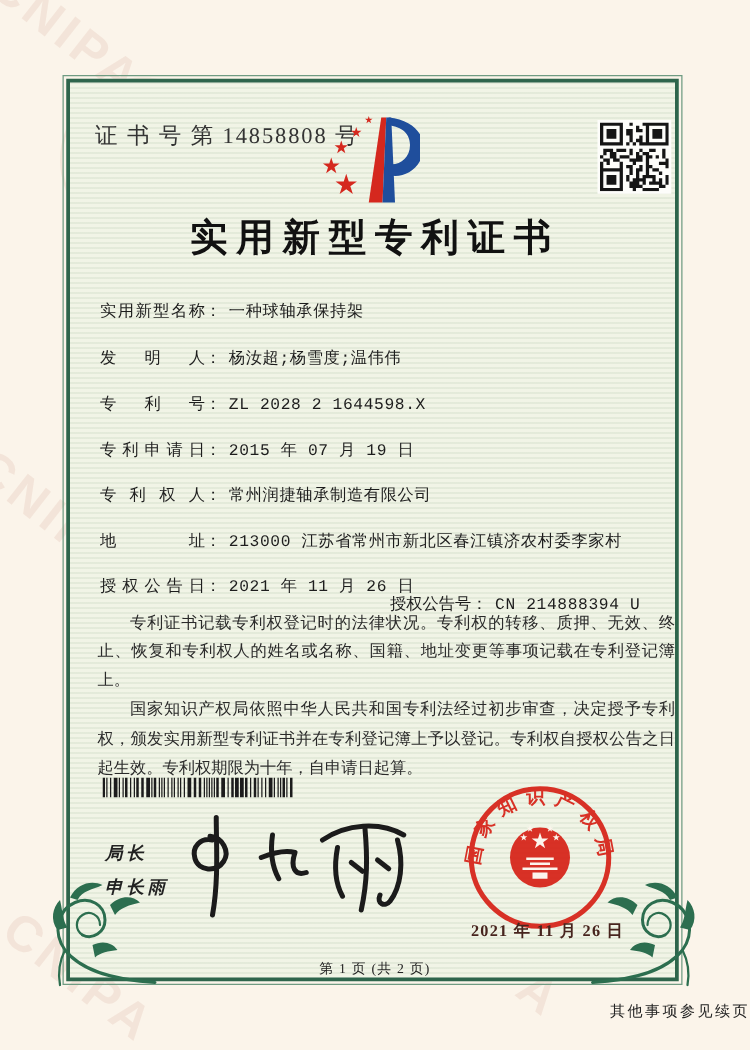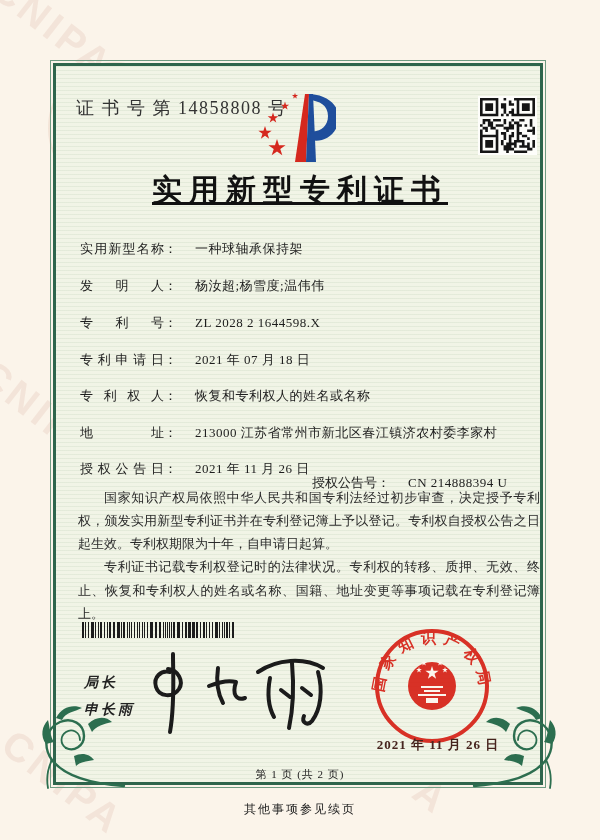--- a/index.html
+++ b/index.html
@@ -37,30 +37,30 @@
   .corner-orn.right{left:472px;top:698px;transform:scaleX(-1);}
   
   .cert-no{
     position:absolute;left:76px;top:96px;z-index:3;
     font-size:18px;letter-spacing:1.5px;color:#333;
   }
   .logo{position:absolute;left:250px;top:86px;z-index:3;}
   .qr{position:absolute;left:478px;top:96px;z-index:3;background:#fdfdfa;padding:2px;}
   .title{
     position:absolute;left:0;top:170px;width:100%;z-index:3;
-    text-align:center;font-size:30px;font-weight:700;letter-spacing:7px;color:#111;text-decoration:underline;
+    text-align:center;font-size:30px;font-weight:700;letter-spacing:7px;color:#111;
   }
   
   .f-row{position:absolute;left:80px;right:58px;z-index:3;font-size:13px;color:#1d1d1d;white-space:nowrap;}
   .f-label{
     display:inline-block;width:84px;vertical-align:bottom;
     text-align:justify;text-align-last:justify;
   }
   .f-colon{display:inline-block;}
-  .f-value{margin-left:18px;letter-spacing:0.5px;}
+  .f-value{margin-left:6px;letter-spacing:0.5px;font-family:Liberation Mono, monospace;}
   .f-pair2{position:absolute;left:232px;top:14px;}
   
   .paras{
     position:absolute;left:78px;top:486px;width:462px;z-index:3;
     font-size:13px;line-height:1.78;text-align:justify;color:#2a2a2a;
   }
   .paras p{margin:0;text-indent:2em;}
   
   .barcode{position:absolute;left:82px;top:622px;z-index:3;}
   .bureau{
@@ -74,21 +74,21 @@
   .seal-date{
     position:absolute;left:358px;top:736px;width:160px;z-index:5;
     text-align:center;font-size:13px;letter-spacing:1px;color:#47241e;font-weight:600;
   }
   .page-footer{
     position:absolute;left:0;top:767px;width:100%;z-index:3;
     text-align:center;font-size:11px;color:#222;letter-spacing:1px;
   }
   .continuation{
     position:absolute;left:0;top:801px;width:100%;z-index:3;
-    text-align:center;font-size:12px;letter-spacing:2px;color:#222;
+    text-align:right;font-size:12px;letter-spacing:2px;color:#222;
   }
 </style>
 </head>
 <body>
 
 <div id="page">
 
   <div class="wm" style="left:-18px;top:4px">CNIPA</div>
   <div class="wm" style="left:390px;top:236px">CNIPA</div>
   <div class="wm" style="left:-30px;top:390px">CNIPA</div>
@@ -156,38 +156,38 @@
   <div class="f-row" style="top:240px">
     <span class="f-label">实用新型名称</span><span class="f-colon">：</span><span class="f-value">一种球轴承保持架</span>
   </div>
   <div class="f-row" style="top:277px">
     <span class="f-label">发明人</span><span class="f-colon">：</span><span class="f-value">杨汝超;杨雪度;温伟伟</span>
   </div>
   <div class="f-row" style="top:314px">
     <span class="f-label">专利号</span><span class="f-colon">：</span><span class="f-value">ZL 2028 2 1644598.X</span>
   </div>
   <div class="f-row" style="top:351px">
-    <span class="f-label">专利申请日</span><span class="f-colon">：</span><span class="f-value">2021 年 07 月 18 日</span>
+    <span class="f-label">专利申请日</span><span class="f-colon">：</span><span class="f-value">2015 年 07 月 19 日</span>
   </div>
   <div class="f-row" style="top:387px">
-    <span class="f-label">专利权人</span><span class="f-colon">：</span><span class="f-value">恢复和专利权人的姓名或名称</span>
+    <span class="f-label">专利权人</span><span class="f-colon">：</span><span class="f-value">常州润捷轴承制造有限公司</span>
   </div>
   <div class="f-row" style="top:424px">
     <span class="f-label">地址</span><span class="f-colon">：</span><span class="f-value">213000 江苏省常州市新北区春江镇济农村委李家村</span>
   </div>
   <div class="f-row" style="top:460px">
     <span class="f-label">授权公告日</span><span class="f-colon">：</span><span class="f-value">2021 年 11 月 26 日</span>
     <span class="f-pair2">
       <span>授权公告号</span><span class="f-colon">：</span><span class="f-value">CN 214888394 U</span>
     </span>
   </div>
 
   <div class="paras">
+    <p>专利证书记载专利权登记时的法律状况。专利权的转移、质押、无效、终止、恢复和专利权人的姓名或名称、国籍、地址变更等事项记载在专利登记簿上。</p>
     <p>国家知识产权局依照中华人民共和国专利法经过初步审查，决定授予专利权，颁发实用新型专利证书并在专利登记簿上予以登记。专利权自授权公告之日起生效。专利权期限为十年，自申请日起算。</p>
-    <p>专利证书记载专利权登记时的法律状况。专利权的转移、质押、无效、终止、恢复和专利权人的姓名或名称、国籍、地址变更等事项记载在专利登记簿上。</p>
   </div>
 
   <svg class="barcode" id="barcode" width="158" height="16" viewBox="0 0 158 16">
       <path d="M0 0h2v16h-2zM3 0h1v16h-1zM6 0h1v16h-1zM9 0h3v16h-3zM13 0h1v16h-1zM16 0h1v16h-1zM18 0h2v16h-2zM22 0h1v16h-1zM25 0h1v16h-1zM27 0h2v16h-2zM31 0h2v16h-2zM35 0h3v16h-3zM39 0h1v16h-1zM41 0h2v16h-2zM45 0h1v16h-1zM47 0h1v16h-1zM49 0h1v16h-1zM52 0h1v16h-1zM55 0h1v16h-1zM57 0h1v16h-1zM60 0h1v16h-1zM62 0h1v16h-1zM65 0h1v16h-1zM68 0h3v16h-3zM73 0h2v16h-2zM77 0h2v16h-2zM81 0h1v16h-1zM83 0h1v16h-1zM85 0h1v16h-1zM87 0h1v16h-1zM89 0h1v16h-1zM91 0h2v16h-2zM95 0h3v16h-3zM100 0h1v16h-1zM103 0h2v16h-2zM106 0h3v16h-3zM110 0h3v16h-3zM114 0h2v16h-2zM118 0h1v16h-1zM121 0h2v16h-2zM124 0h1v16h-1zM127 0h1v16h-1zM130 0h1v16h-1zM133 0h3v16h-3zM137 0h1v16h-1zM140 0h1v16h-1zM142 0h1v16h-1zM144 0h2v16h-2zM147 0h1v16h-1zM150 0h2v16h-2z" fill="#1c1c1c"></path>
     </svg>
 
   <div class="bureau">
     <div>局长</div>
     <div>申长雨</div>
   </div>

